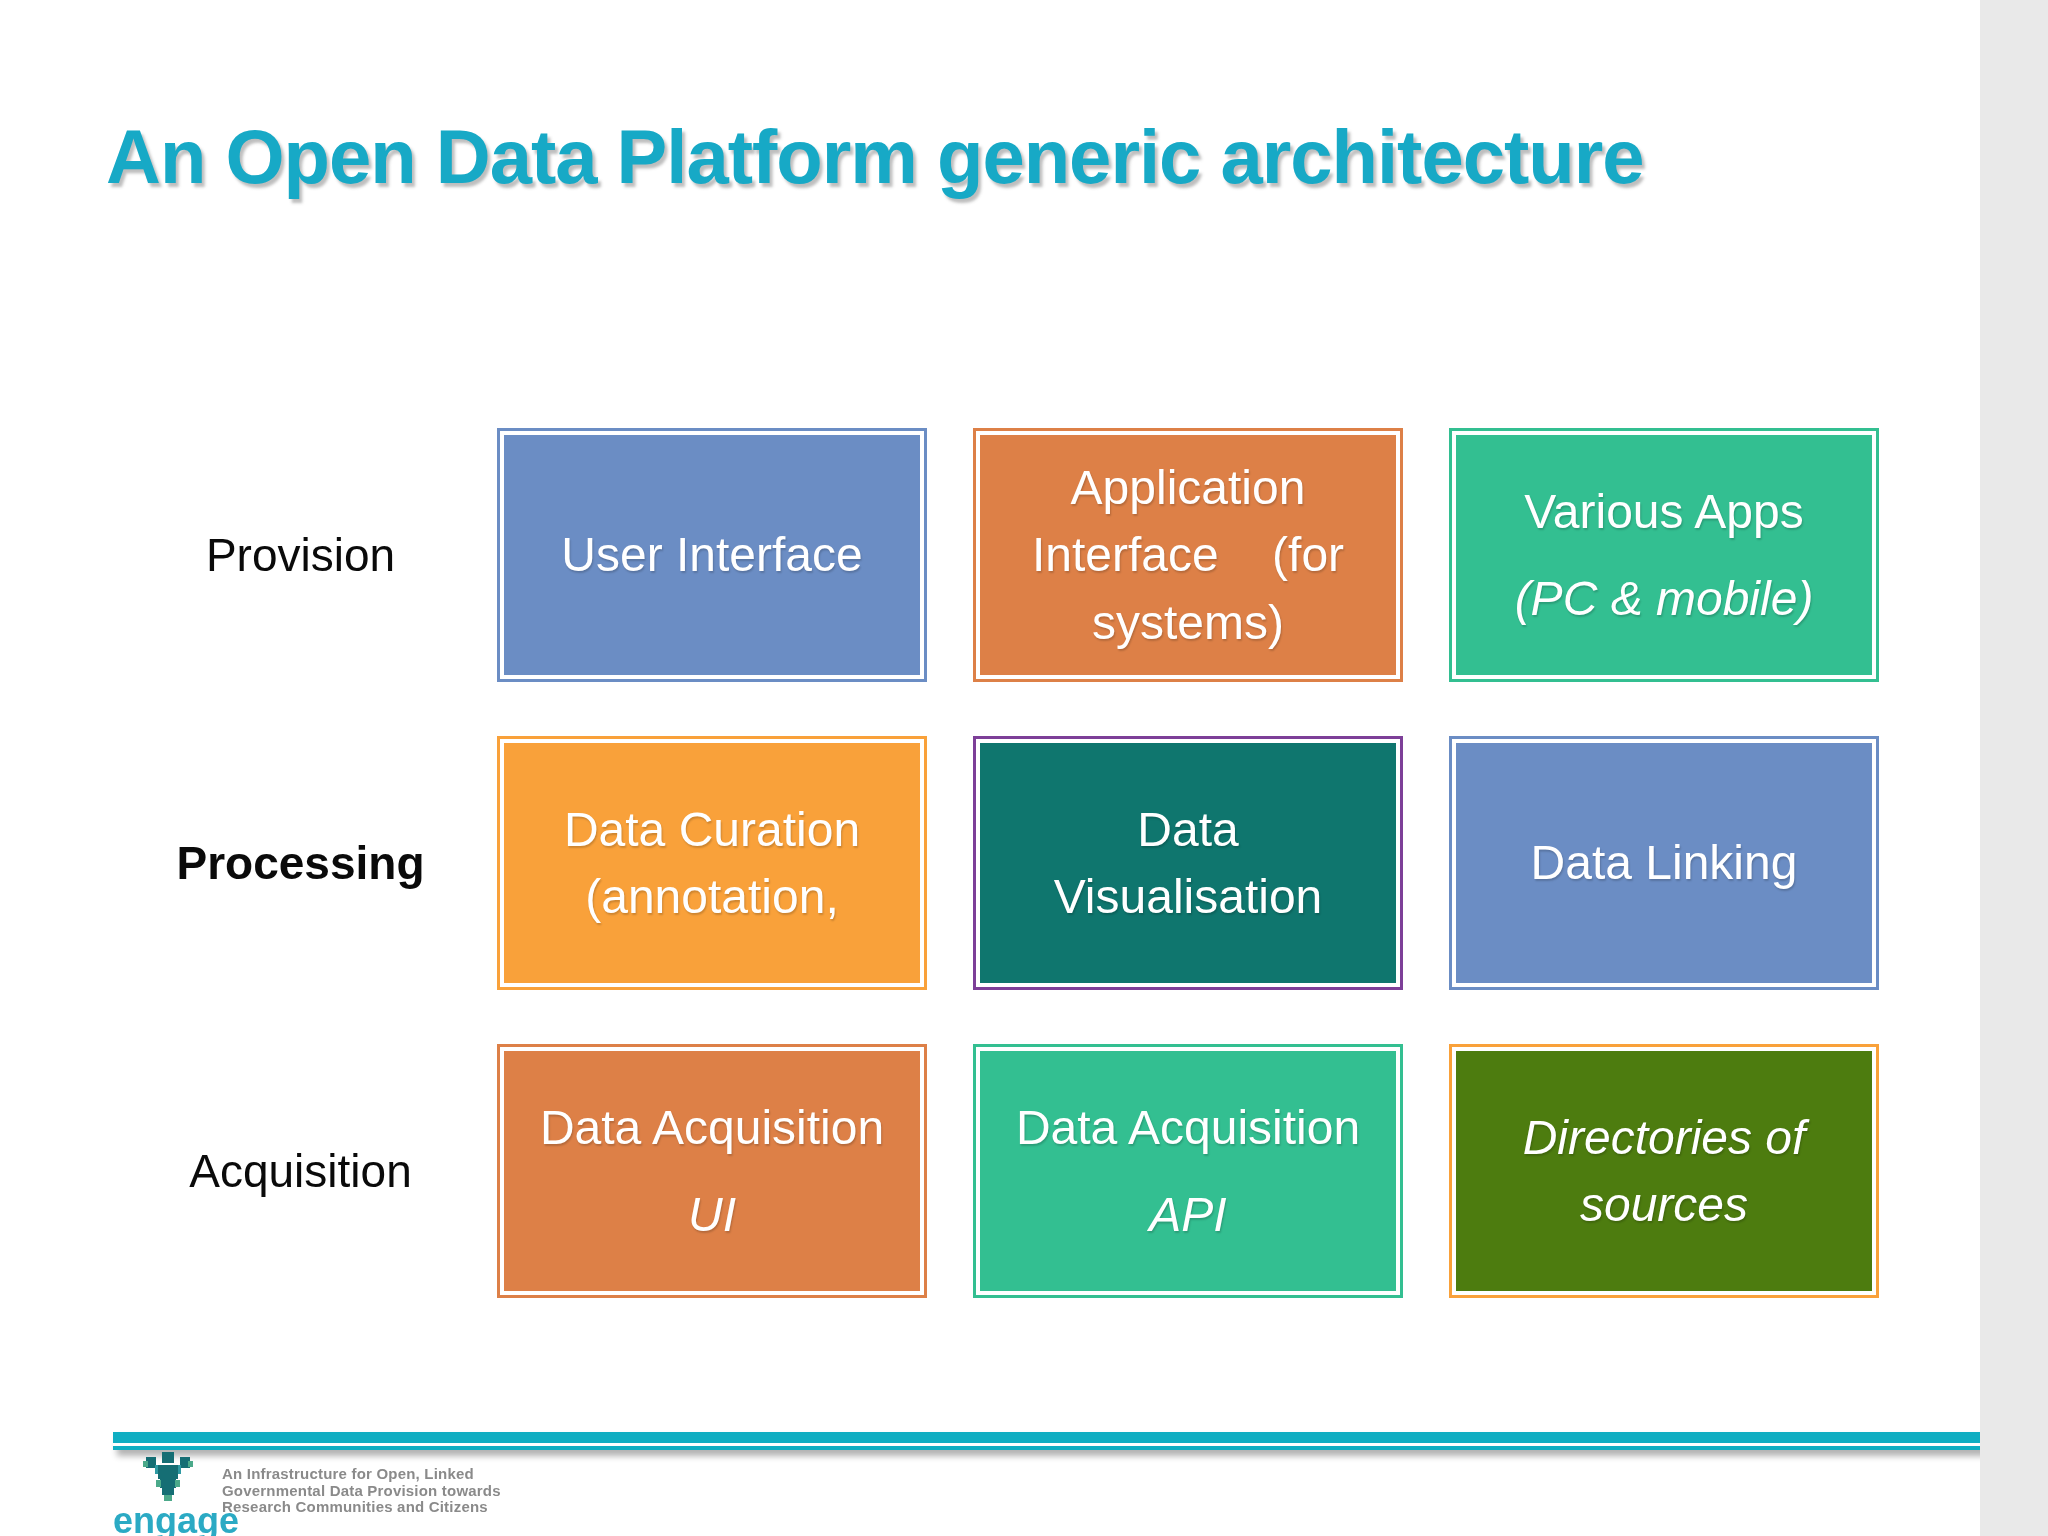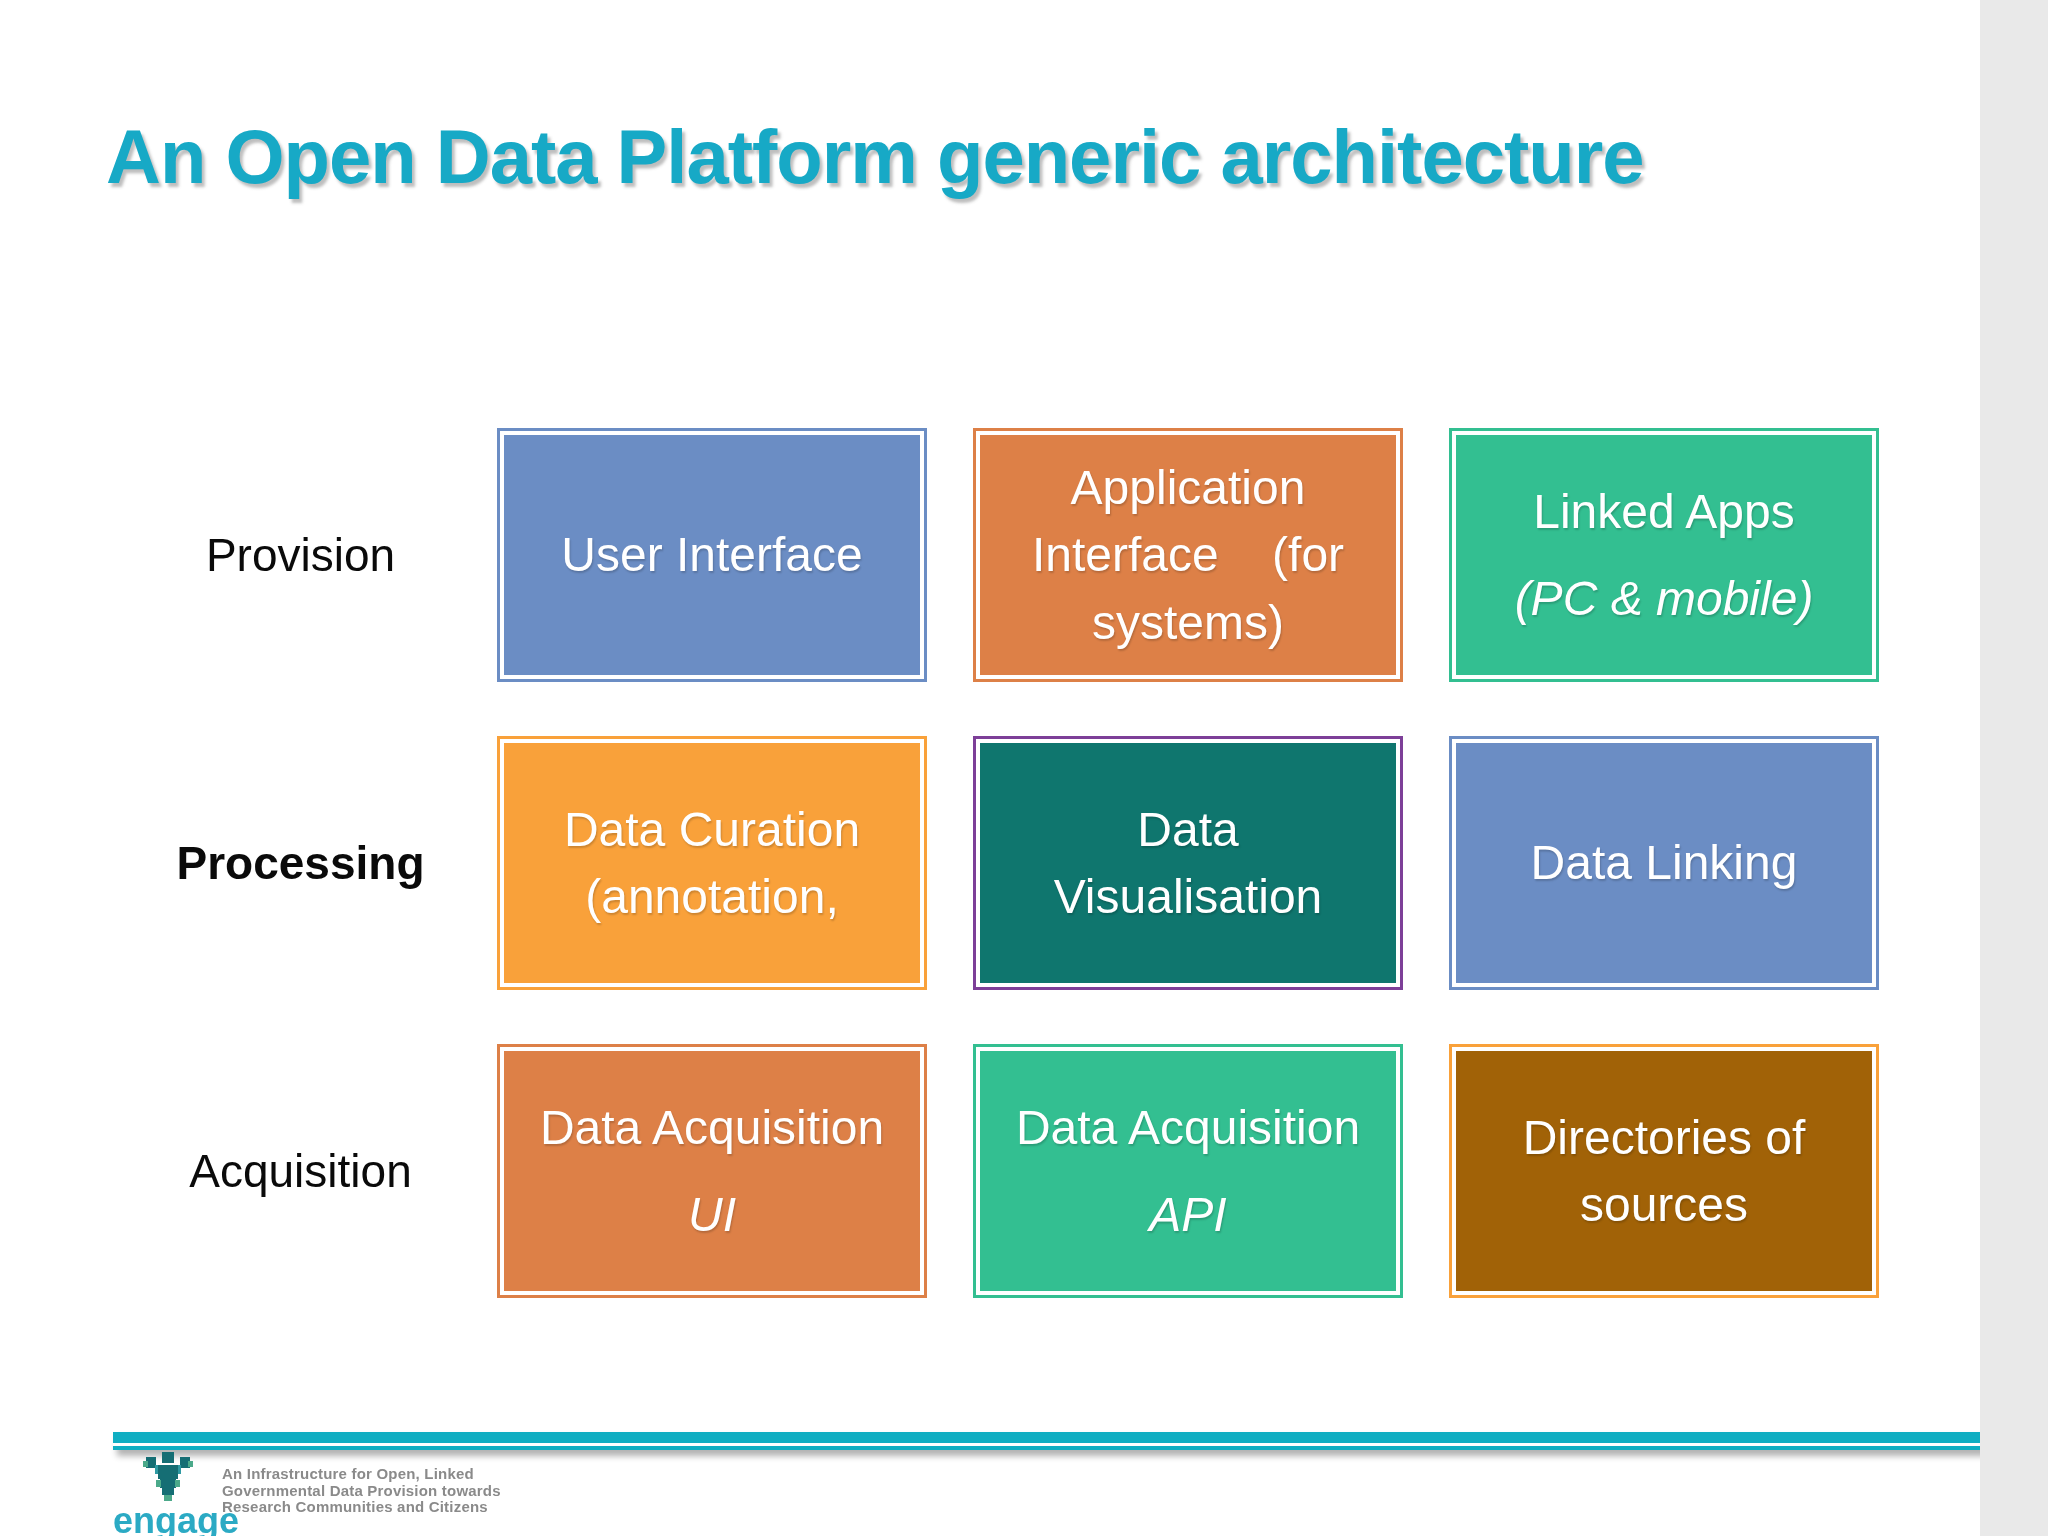--- a/index.html
+++ b/index.html
@@ -98,21 +98,21 @@
       <div class="row-label" style="color: rgb(10, 10, 10);">Provision</div>
       <div class="box" style="background: rgb(107, 141, 196); border-color: rgb(107, 141, 196);">
         <div class="line">User Interface</div>
       </div>
       <div class="box" style="background: rgb(221, 128, 71); border-color: rgb(221, 128, 71);">
         <div class="line">Application</div>
         <div class="line">Interface&nbsp;&nbsp;&nbsp;&nbsp;(for</div>
         <div class="line">systems)</div>
       </div>
       <div class="box loose" style="background: rgb(51, 191, 145); border-color: rgb(51, 191, 145);">
-        <div class="line">Linked Apps</div>
+        <div class="line">Various Apps</div>
         <div class="line">(PC &amp; mobile)</div>
       </div>
       <div class="row-label" style="color: rgb(10, 10, 10); font-weight: bold;">Processing</div>
       <div class="box" style="background: rgb(249, 161, 58); border-color: rgb(249, 161, 58);">
         <div class="line">Data Curation</div>
         <div class="line">(annotation,</div>
       </div>
       <div class="box" style="background: #0f766e; border-color: rgb(125, 63, 152);">
         <div class="line">Data</div>
         <div class="line">Visualisation</div>
@@ -122,21 +122,21 @@
       </div>
       <div class="row-label" style="color: rgb(10, 10, 10);">Acquisition</div>
       <div class="box loose" style="background: rgb(221, 128, 71); border-color: rgb(221, 128, 71);">
         <div class="line">Data Acquisition</div>
         <div class="line">UI</div>
       </div>
       <div class="box loose" style="background: rgb(51, 191, 145); border-color: rgb(51, 191, 145);">
         <div class="line">Data Acquisition</div>
         <div class="line">API</div>
       </div>
-      <div class="box" style="background: #a16207; border-color: rgb(249, 161, 58);">
+      <div class="box" style="background: #4d7c0f; border-color: rgb(249, 161, 58); font-style: italic;">
         <div class="line">Directories of</div>
         <div class="line">sources</div>
       </div>
     </div>
 
   <div class="footer-divider">
     <div class="bar-thick teal-fill" style="background: rgb(16, 174, 194);"></div>
     <div class="bar-gap"></div>
     <div class="bar-thin teal-fill" style="background: rgb(16, 174, 194);"></div>
   </div>

